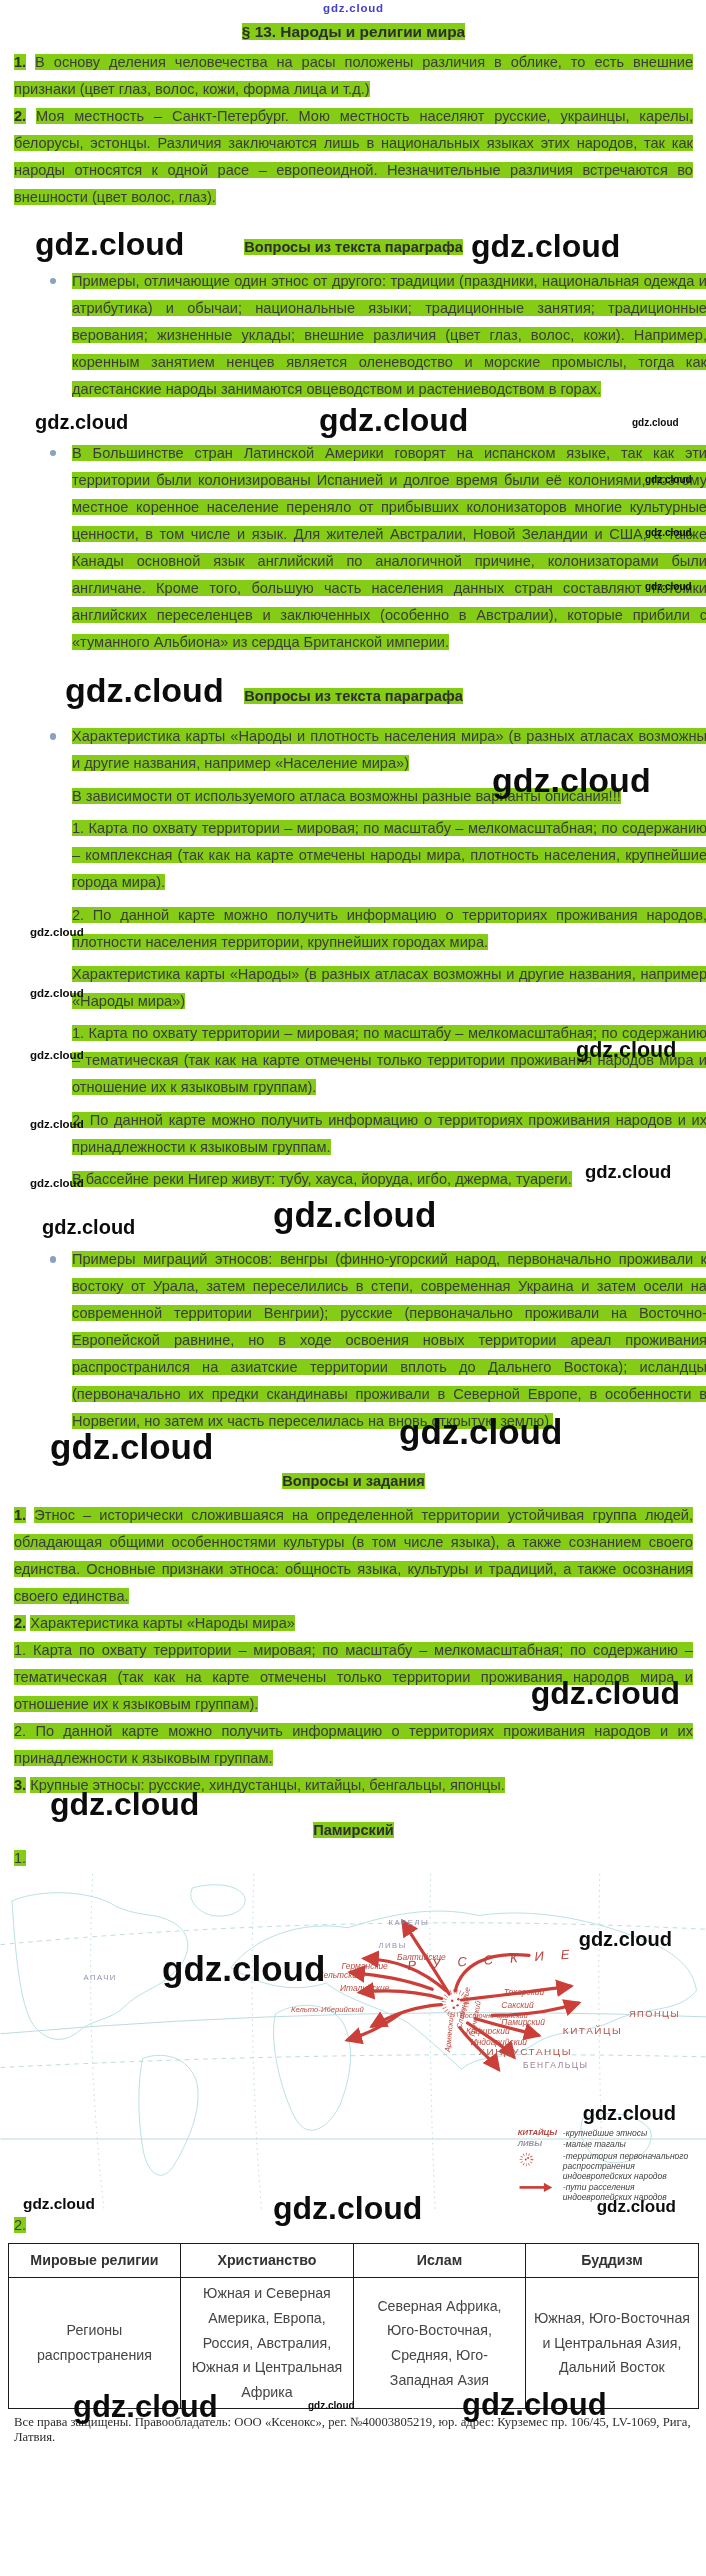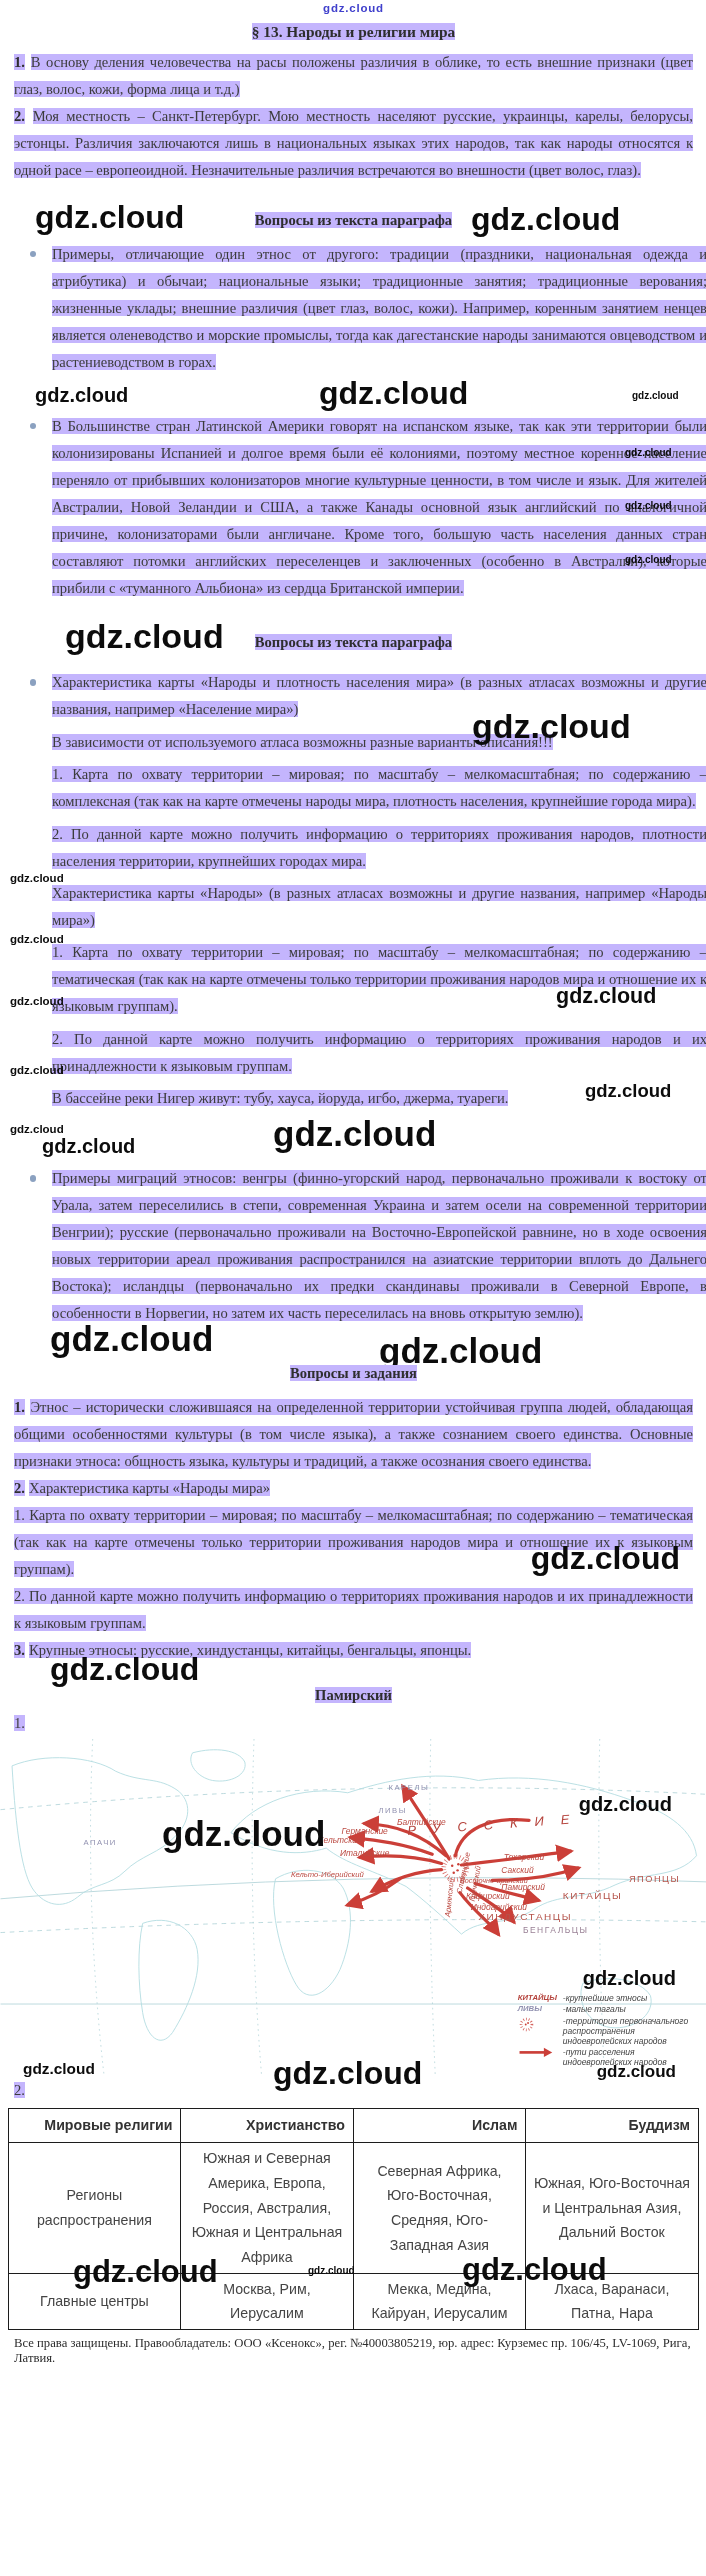--- a/index.html
+++ b/index.html
@@ -2,43 +2,43 @@
 <html style="font-size:12.3px"><head>
 <meta charset="utf-8">
 <style>
   html,body{margin:0;padding:0;background:#fff;}
   .page{position:relative;width:707px;height:2576px;background:#ffffff;overflow:hidden;
         font-family:"Liberation Sans",sans-serif;color:#3c3c3c;}
   .center{text-align:center;}
   .brand-top{font-size:11.5px;font-weight:700;color:#4040cc;letter-spacing:0.8px;padding-top:2.3px;}
   .title{font-size:15.4px;font-weight:700;color:#2e2e2e;margin-top:9.2px;}
   .body-block{padding:0 14px;font-size:14.6px;line-height:27px;text-align:justify;}
-  .hl{background:#c4b5fd;font-family:Liberation Serif, serif;}
+  .hl{background:#84cc16;}
   .bnum{font-weight:700;color:#2f2f2f;}
-  .bullet{position:relative;padding-left:42px;margin-left:10px;margin-right:0;
+  .bullet{position:relative;padding-left:42px;margin-left:30px;margin-right:0;
           font-size:14.6px;line-height:27px;text-align:justify;}
   .bullet-dot{position:absolute;left:20px;top:10px;width:6.2px;height:6.2px;border-radius:50%;
               background:#8ba1c0;}
   .subpara{margin:0 0 5.4px 0;}
   .wmrow{position:relative;}
   .wm{position:absolute;font-weight:700;color:#0c0c0c;white-space:nowrap;line-height:1;
       font-family:"Liberation Sans",sans-serif;}
   .heading{font-size:14.6px;font-weight:700;color:#2e2e2e;text-align:center;}
   .map-wrap{position:relative;width:707px;height:338px;margin-top:1.5px;}
   .map-legend{position:absolute;right:6.2px;top:254px;width:183px;font-size:8.5px;font-style:italic;
               color:#3f3f3f;line-height:10px;}
   .leg-line{display:flex;margin-bottom:1.5px;}
   .leg-sym{flex:0 0 45px;font-style:italic;}
   .leg-sym.red{color:#b5433c;font-weight:700;font-size:7.7px;}
   .leg-sym.purple{color:#9191b0;font-weight:700;font-size:7.7px;}
   .leg-txt{flex:1;}
   table.rel{border-collapse:collapse;width:691px;margin:0 7.7px;table-layout:fixed;}
   table.rel th, table.rel td{border:1.5px solid #1c1c1c;text-align:center;vertical-align:middle;
       font-size:14.2px;color:#454545;line-height:24.6px;padding:3.1px 7.7px;font-weight:400;}
-  table.rel th{font-weight:700;color:#333;padding:4.6px 7.7px;text-align:right;}
+  table.rel th{font-weight:700;color:#333;padding:4.6px 7.7px;}
   .footer{font-family:"Liberation Serif",serif;font-size:12.7px;color:#2d2d2d;padding:6.2px 14px 0 14px;}
   svg text{font-family:"Liberation Sans",sans-serif;}
   .arrow{stroke:#cb3f38;stroke-width:4.2;fill:none;stroke-linecap:round;}
   .coast{stroke:#b5dde2;stroke-width:1.2;fill:none;}
   .grat{stroke:#a9cfd4;stroke-width:1;fill:none;}
 </style>
 </head>
 <body>
 
 <div class="page">
@@ -279,26 +279,20 @@
           <th>Буддизм</th>
         </tr>
       </thead>
       <tbody>
         <tr>
           <td>Регионы распространения</td>
           <td>Южная и Северная Америка, Европа, Россия, Австралия, Южная и Центральная Африка</td>
           <td>Северная Африка, Юго-Восточная, Средняя, Юго-Западная Азия</td>
           <td>Южная, Юго-Восточная и Центральная Азия, Дальний Восток</td>
         </tr>
-        <tr>
-          <td>Главные центры</td>
-          <td>Москва, Рим, Иерусалим</td>
-          <td>Мекка, Медина, Кайруан, Иерусалим</td>
-          <td>Лхаса, Варанаси, Патна, Нара</td>
-        </tr>
       </tbody>
     </table>
     <span class="wm" style="left:73px;top:148px;font-size:31px;">gdz.cloud</span>
     <span class="wm" style="left:308px;top:158px;font-size:10px;">gdz.cloud</span>
     <span class="wm" style="left:462px;top:146px;font-size:31px;">gdz.cloud</span>
   </div>
 
   <div class="footer">Все права защищены. Правообладатель: ООО «Ксенокс», рег. №40003805219, юр. адрес: Курземес пр. 106/45, LV-1069, Рига, Латвия.</div>
 
 </div>

